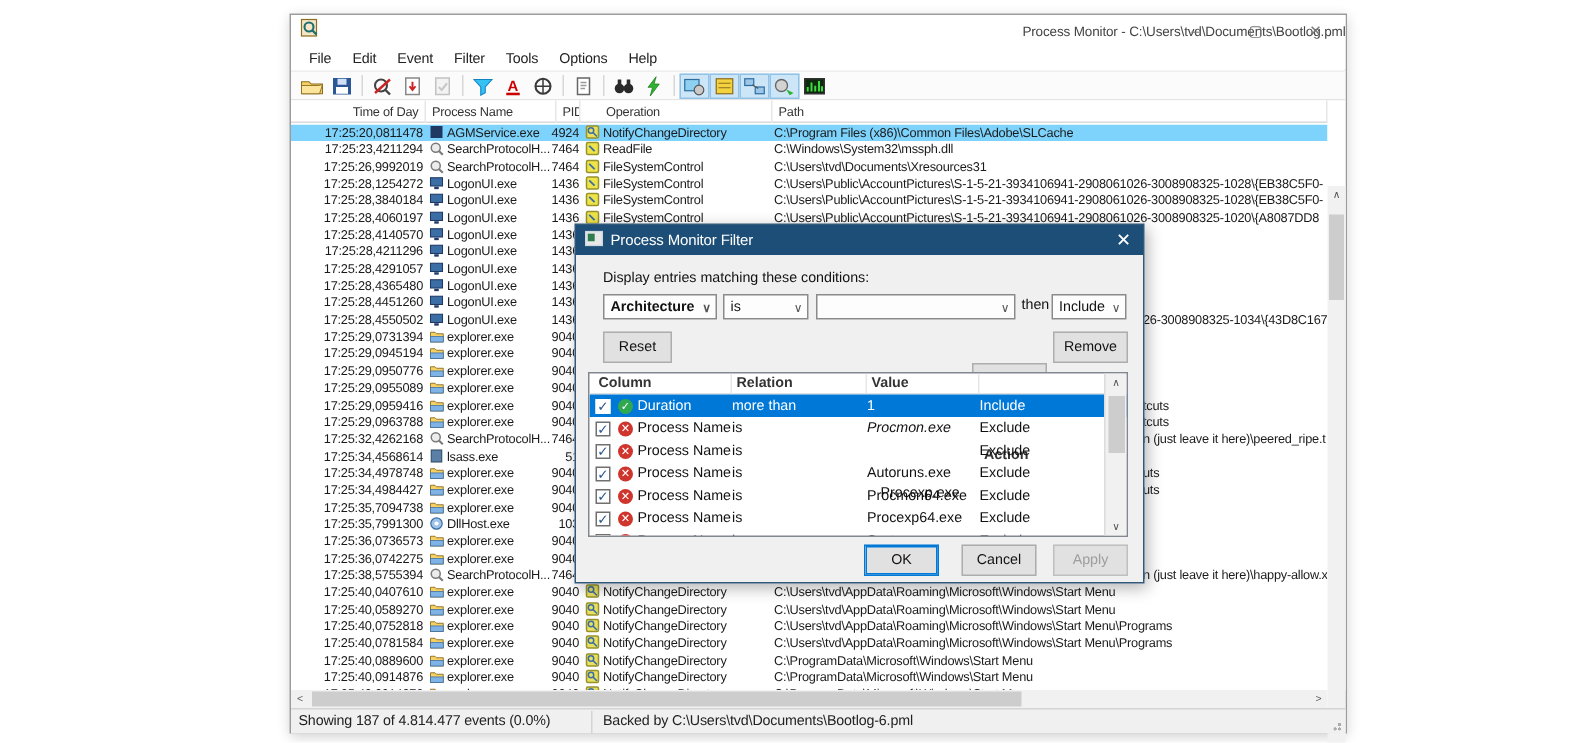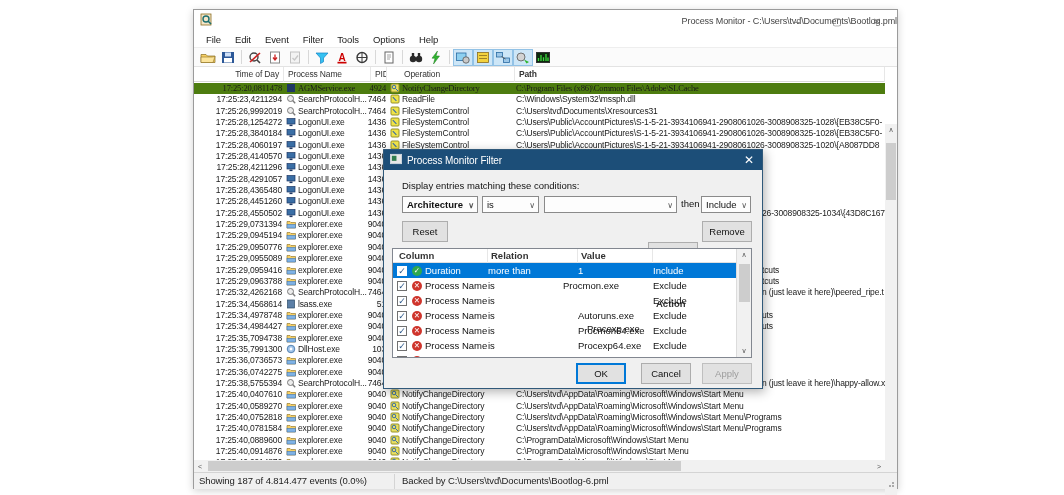--- a/index.html
+++ b/index.html
@@ -18,21 +18,21 @@
   .tbi { width:20px; height:17px; display:flex; align-items:center; justify-content:center; border:1px solid transparent; }
   .tbi.on { background:#cde6f7; border-color:#92c2e6; }
   .tbsep { width:1px; height:14px; background:#d8d8d8; margin:0 3px; }
 
   
   .listview { position:absolute; left:0; top:57px; width:703px; height:393px; background:#fff; font-size:8.5px; letter-spacing:-.15px; color:#1a1a1a; }
   .lv-header { position:absolute; left:0; top:0; width:691px; height:15px; background:#fff; border-bottom:1px solid #d9d9d9; }
   .lv-header .hcell { position:absolute; top:0; height:15px; line-height:15px; color:#333; border-right:1px solid #e7e7e7; padding:0 4px; overflow:hidden; }
   .lv-body { position:absolute; left:0; top:16px; width:691px; height:377px; overflow:hidden; }
   .row { position:relative; width:100%; height:11.35px; line-height:11.35px; white-space:nowrap; }
-  .row.sel { background:#4d7c0f;font-family:Liberation Serif, serif; }
+  .row.sel { background:#7dd3fc; }
   .cell { position:absolute; top:0; height:11.35px; overflow:hidden; white-space:nowrap; }
   .c-time  { left:0;   width:88px;  text-align:right; }
   .c-proc  { left:92px; width:84px; }
   .c-pid   { left:158px; width:34px; text-align:right; }
   .c-op    { left:196px; width:126px; }
   .c-path  { left:322px; width:369px; }
   .row.frag .c-path { padding-left:246px; }
   .pic { display:inline-block; width:10px; height:10px; vertical-align:-2px; margin-right:2px; }
 
   
@@ -215,21 +215,21 @@
           </svg>
         </span>
       </div>
 
     <div class="listview">
       <div class="lv-header" id="lvheader">
           <span class="hcell" style="left: 0px; width: 90px; text-align: right;">Time of Day</span>
           <span class="hcell" style="left: 90px; width: 87px; text-align: left;">Process Name</span>
           <span class="hcell" style="left: 177px; width: 16px; text-align: right;">PID</span>
           <span class="hcell" style="left: 193px; width: 128px; text-align: left; padding-left: 17px;">Operation</span>
-          <span class="hcell" style="left: 321px; width: 370px; text-align: left; font-weight: bold;">Path</span>
+          <span class="hcell" style="left: 321px; width: 370px; text-align: left;">Path</span>
         </div>
       <div class="lv-body" id="lvbody">
           <div class="row sel">
             <span class="cell c-time">17:25:20,0811478</span>
             <span class="cell c-proc"><span class="pic"><svg width="10" height="10" viewBox="0 0 10 10">
                   <rect x="1" y="1" width="8" height="8" fill="#1f3864"></rect>
                 </svg></span>AGMService.exe</span>
             <span class="cell c-pid">4924</span>
             <span class="cell c-op"><span class="pic"><svg width="10" height="10" viewBox="0 0 10 10">
                   <rect x="1" y="1" width="8" height="8" rx="1" fill="#e9e060" stroke="#97922a"></rect>
@@ -678,21 +678,21 @@
             <span class="fcell" style="left: 32px; width: 90px;">Duration</span>
             <span class="fcell" style="left: 95px; width: 90px;">more than</span>
             <span class="fcell" style="left: 185px; width: 90px;">1</span>
             <span class="fcell" style="left: 260px; width: 90px;">Include</span>
           </div>
           <div class="frow">
             <span class="chk">✓</span>
             <span class="ficon exclude">✕</span>
             <span class="fcell" style="left: 32px; width: 90px;">Process Name</span>
             <span class="fcell" style="left: 95px; width: 90px;">is</span>
-            <span class="fcell" style="left: 170px; width: 90px;">Procmon.exe</span>
+            <span class="fcell" style="left: 185px; width: 90px; font-style: italic;">Procmon.exe</span>
             <span class="fcell" style="left: 260px; width: 90px;">Exclude</span>
           </div>
           <div class="frow">
             <span class="chk">✓</span>
             <span class="ficon exclude">✕</span>
             <span class="fcell" style="left: 32px; width: 90px;">Process Name</span>
             <span class="fcell" style="left: 95px; width: 90px;">is</span>
             <span class="fcell" style="left: 194px; width: 90px; margin-top: 28px;">Procexp.exe</span>
             <span class="fcell" style="left: 260px; width: 90px;">Exclude</span>
           </div>

